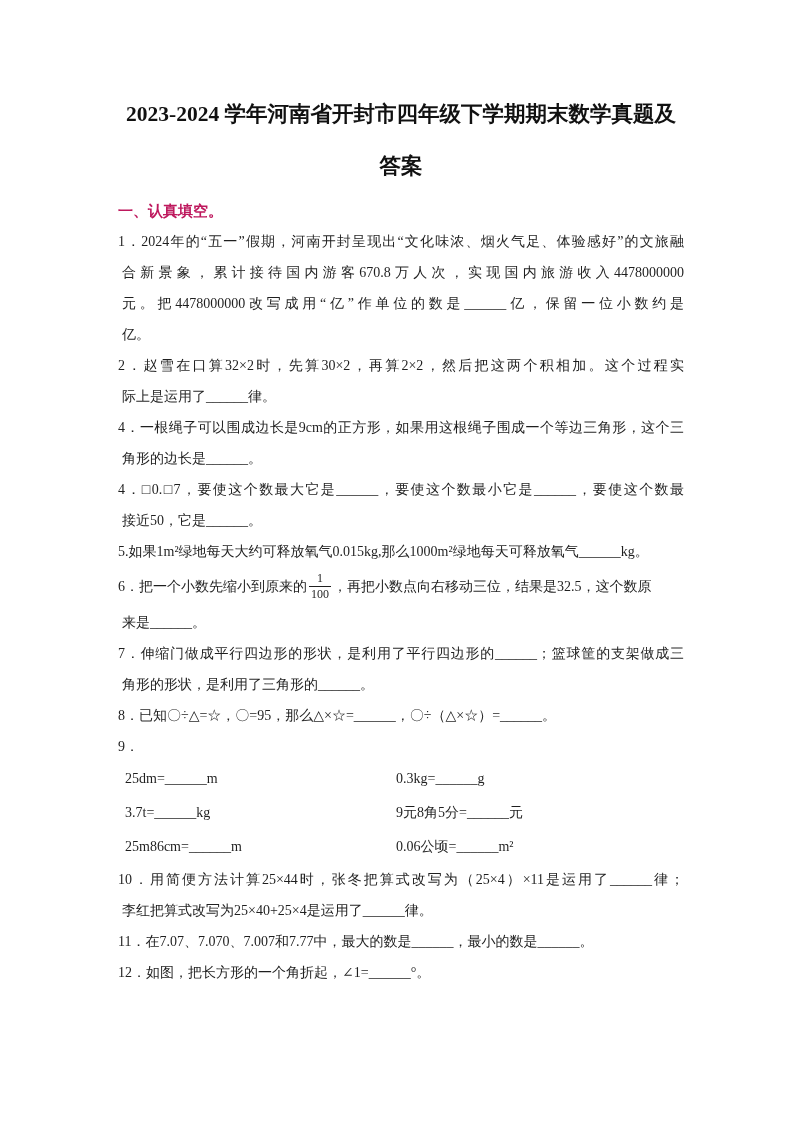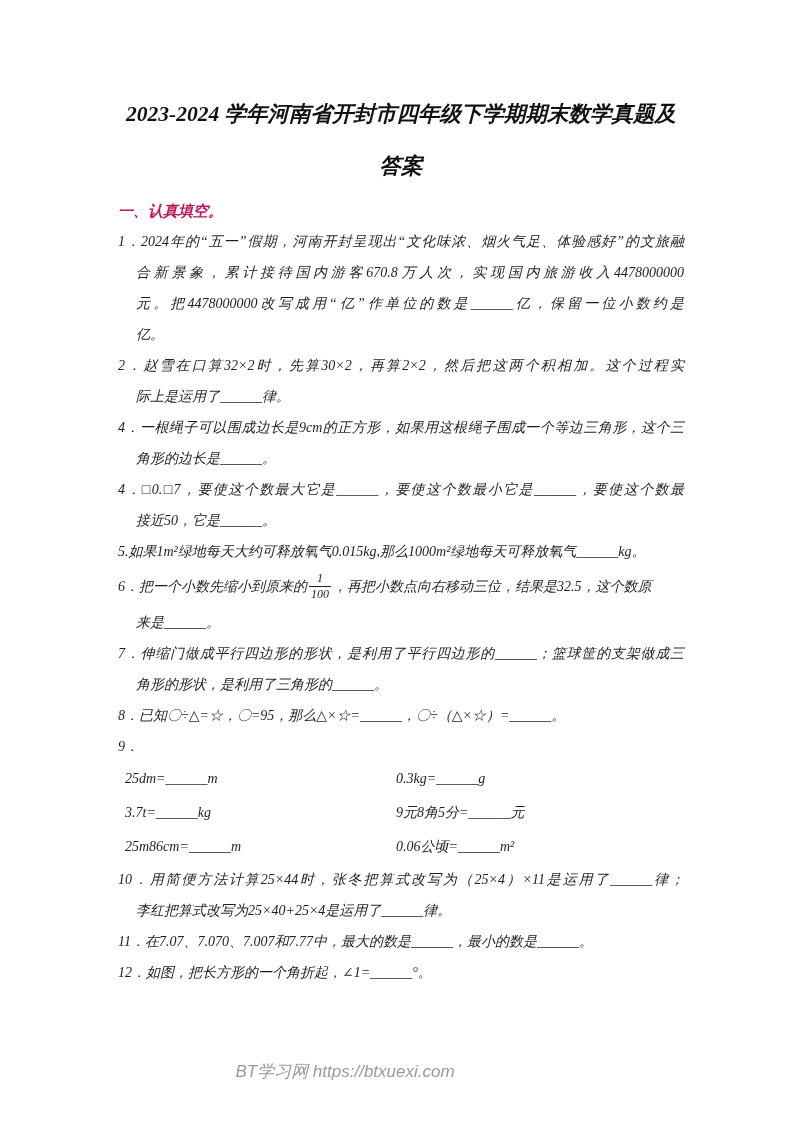--- a/index.html
+++ b/index.html
@@ -8,21 +8,20 @@
     background: #ffffff;
   }
   .page {
     position: relative;
     width: 690px;
     height: 1122px;
     background: #ffffff;
     overflow: hidden;
     font-family: "Liberation Serif", "DejaVu Serif", serif;
     color: #1f1f1f;
-    font-style: italic;
   }
   .content {
     position: absolute;
     left: 118px;
     top: 88px;
     width: 566px;
   }
   .title {
     text-align: center;
     font-weight: bold;
@@ -40,21 +39,21 @@
   .q { margin: 0; }
   .ln {
     font-size: 14px;
     line-height: 31px;
     white-space: normal;
   }
   .just {
     text-align: justify;
     text-align-last: justify;
   }
-  .cont { margin-left: 18px; }
+  .cont { margin-left: 4px; }
   
   .q6first { line-height: 40px; }
   .frac {
     display: inline-block;
     vertical-align: middle;
     text-align: center;
     font-size: 12px;
     line-height: 1.25;
     margin: 0 2px;
     position: relative;
@@ -167,16 +166,13 @@
     <div class="q">
       <div class="ln">11．在7.07、7.070、7.007和7.77中，最大的数是______，最小的数是______。</div>
     </div>
 
     <div class="q">
       <div class="ln">12．如图，把长方形的一个角折起，∠1=______°。</div>
     </div>
 
   </div>
 
-  <div class="footer">
-    <span>BT学习网 https://btxuexi.com</span>
-  </div>
 </div>
 
 </body></html>

